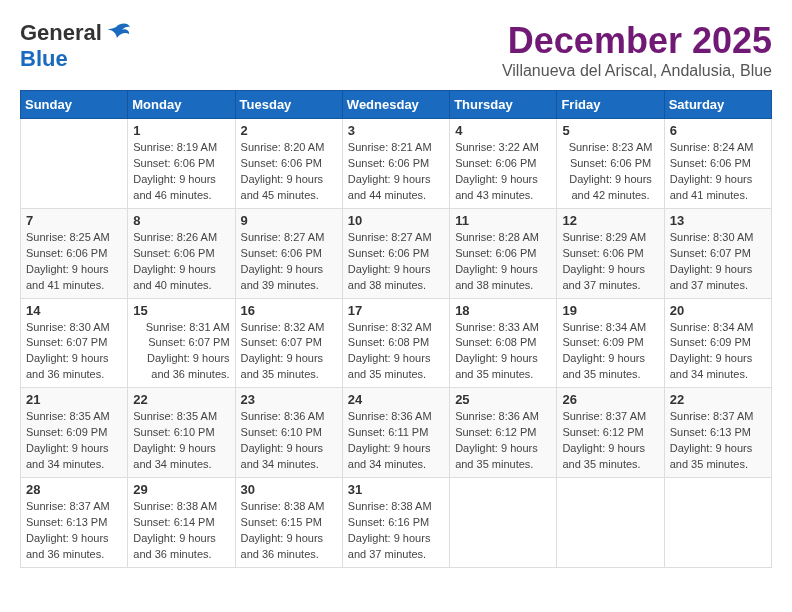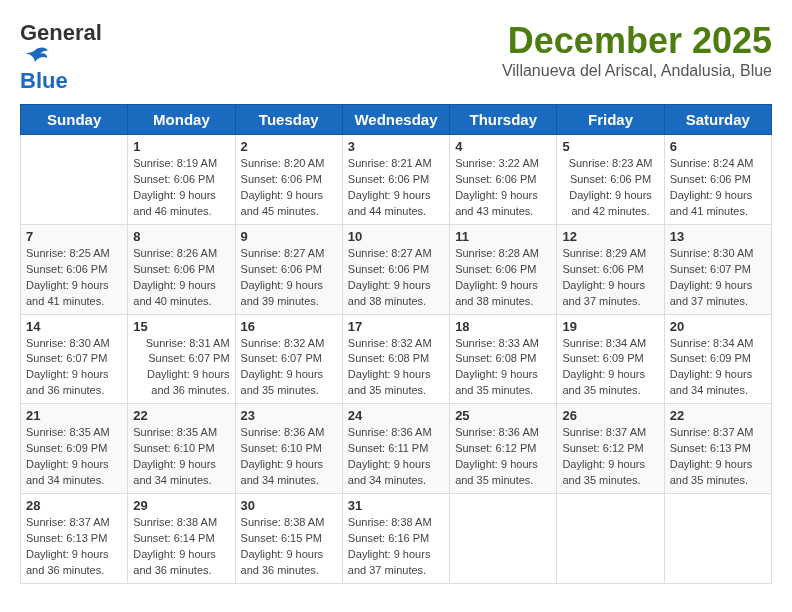--- a/index.html
+++ b/index.html
@@ -31,47 +31,46 @@
       font-weight: bold;
       color: #1a6bbf;
     }
     .logo-bird {
       width: 30px;
       height: 22px;
       display: inline-block;
     }
     .logo-row {
       display: flex;
-      align-items: flex-start;
-      flex-direction: column;
+      align-items: center;
     }
     .title-section {
       text-align: right;
     }
     .month-title {
       font-size: 36px;
       font-weight: bold;
-      color: #4d7c0f;
+      color: #701a75;
     }
     .location-title {
       font-size: 16px;
       color: #555;
     }
     .calendar {
       width: 100%;
       border-collapse: collapse;
       border: 1px solid #ccc;
     }
     .calendar th {
       background: #1a6bbf;
       color: #fff;
-      font-size: 15px;
+      font-size: 13px;
       font-weight: bold;
       padding: 6px 4px;
-      text-align: center;
+      text-align: left;
       border: 1px solid #1555a0;
     }
     .calendar td {
       vertical-align: top;
       border: 1px solid #ddd;
       padding: 4px 5px;
       width: 107px;
       min-height: 80px;
       font-size: 11px;
       color: #333;

